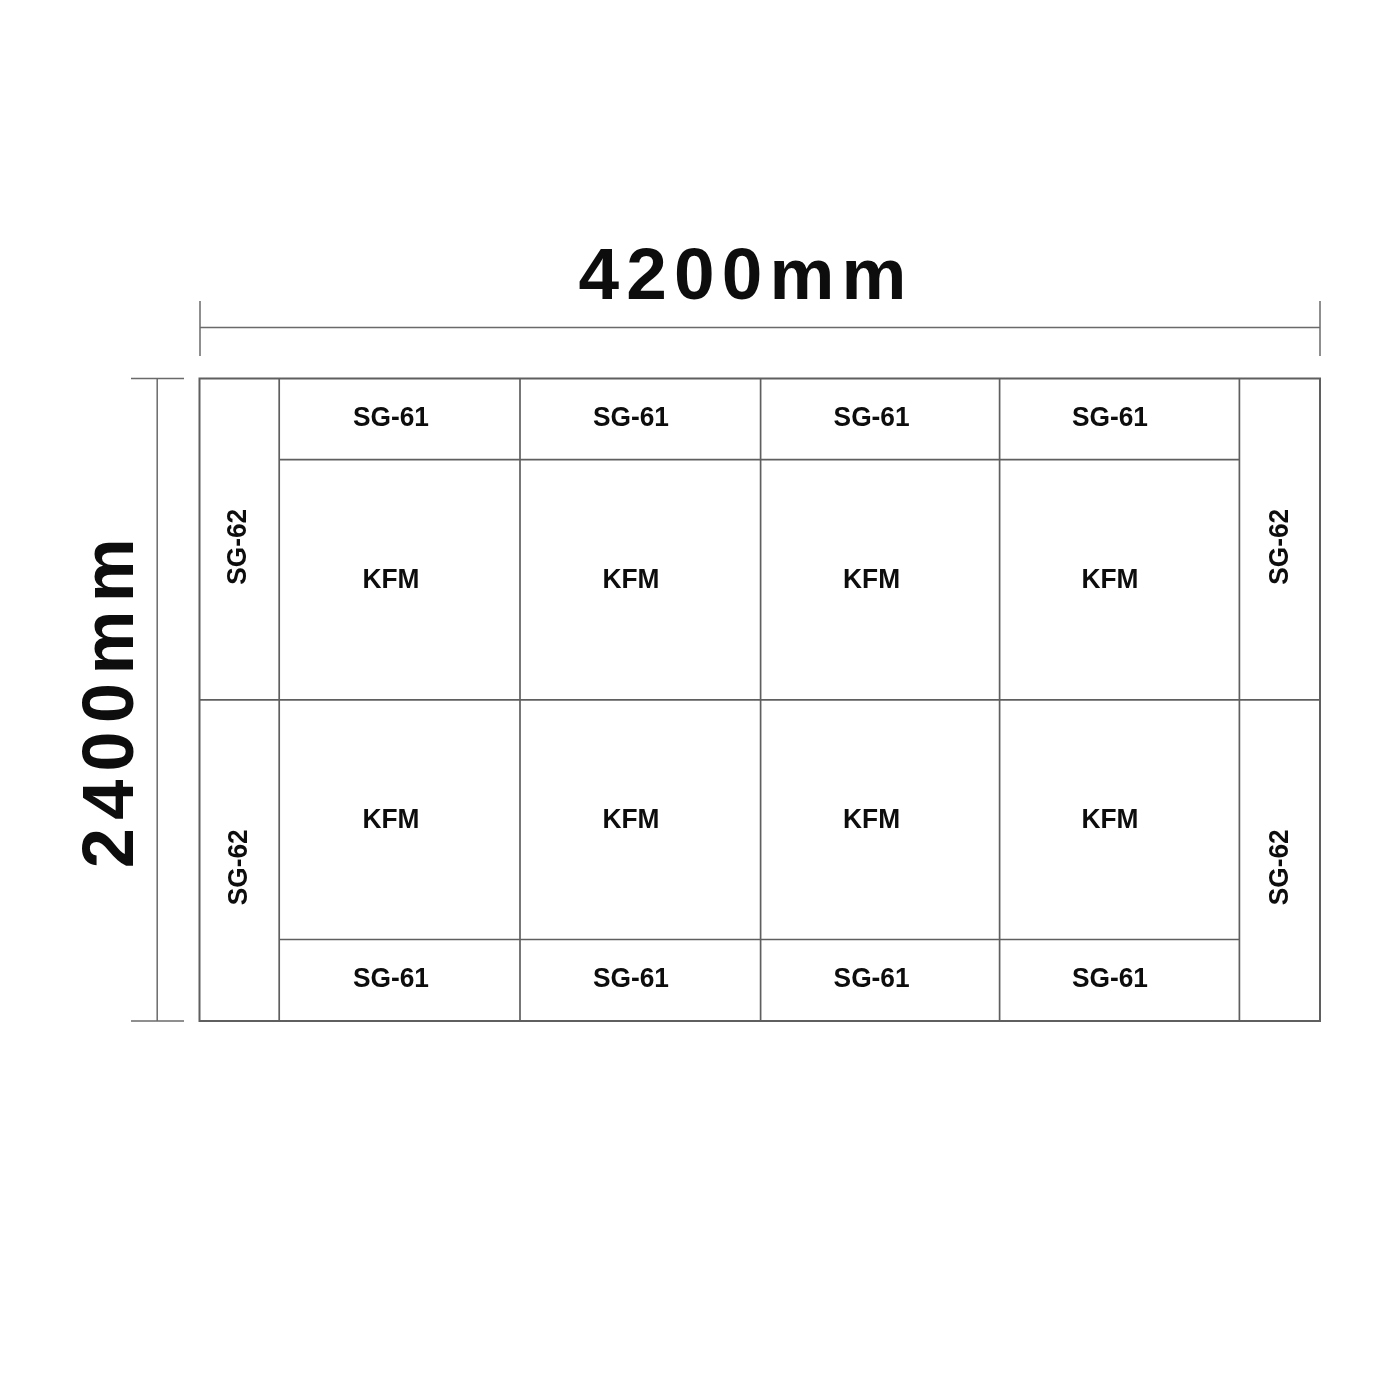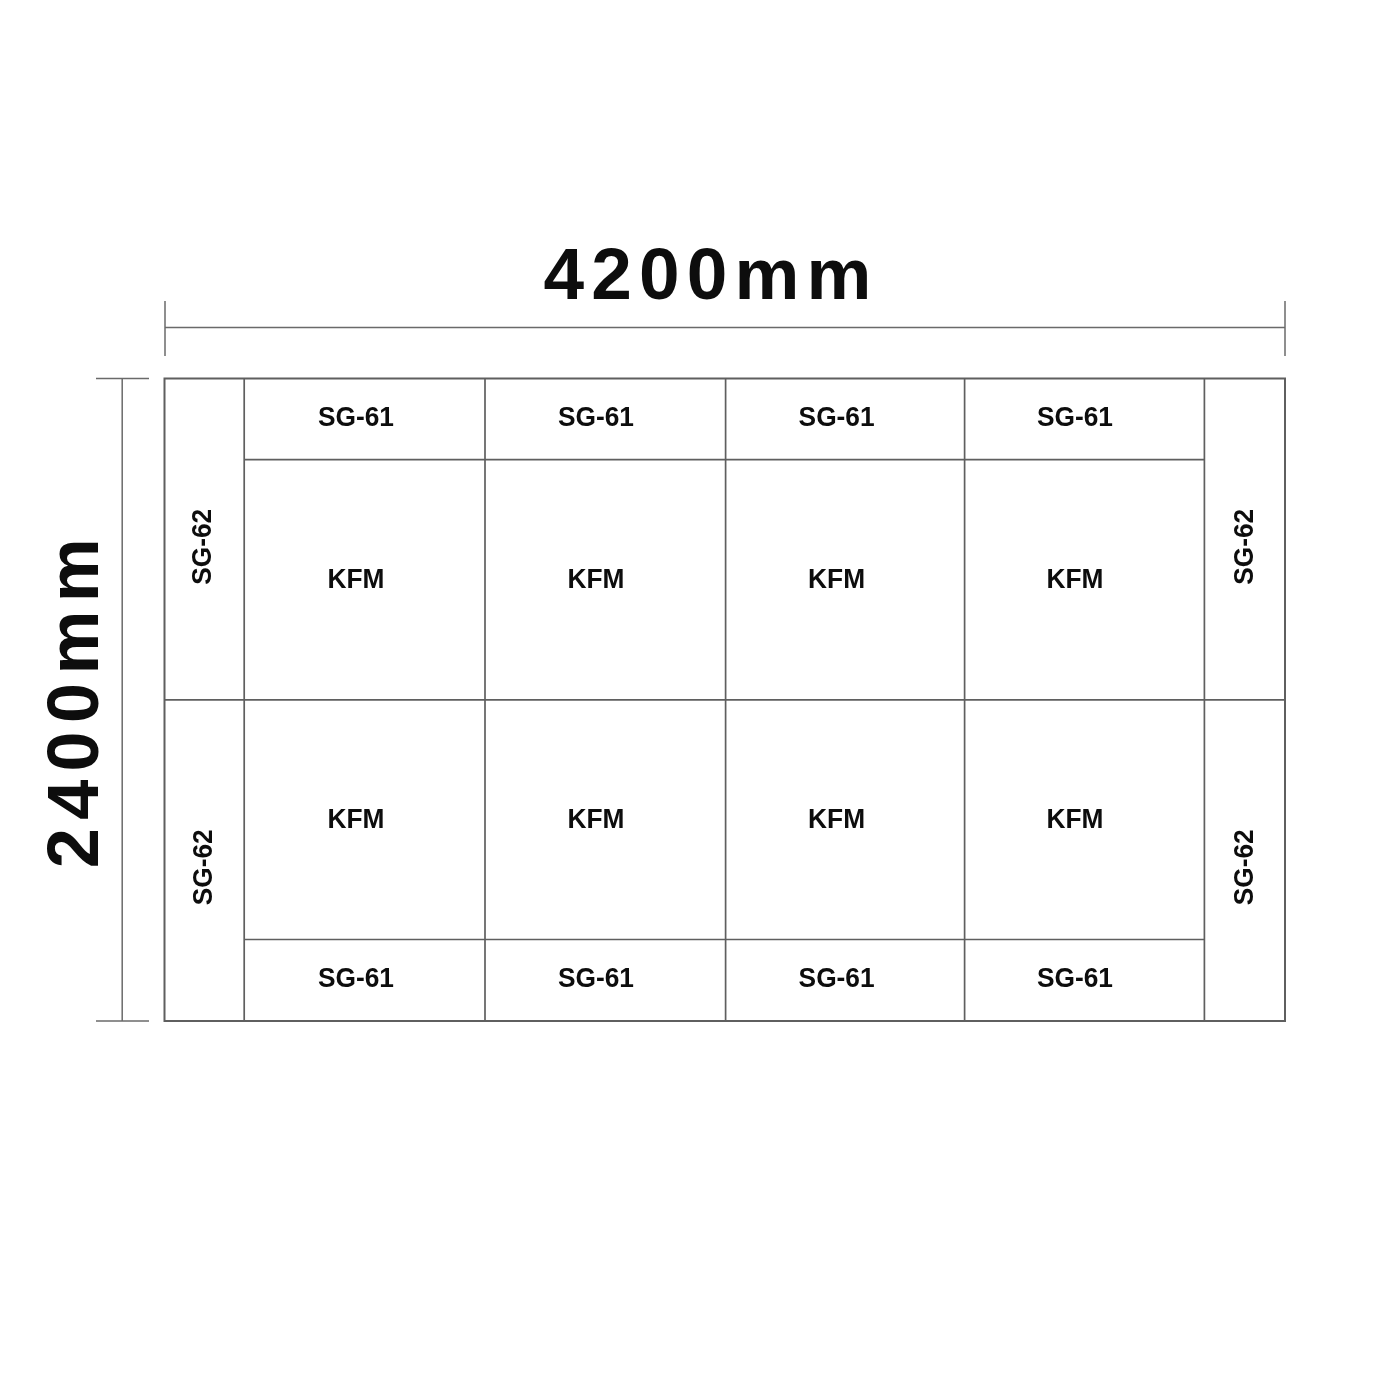--- a/index.html
+++ b/index.html
@@ -1,16 +1,16 @@
 <!DOCTYPE html>
 <html><head>
 <meta charset="utf-8">
 <style>
   html,body{margin:0;padding:0;background:#ffffff;}
-  .wrap{width:1276px;height:1400px;position:relative;background:#ffffff;}
+  .wrap{width:1276px;height:1400px;position:relative;background:#ffffff;padding-left:35px;}
   text{font-family:"Liberation Sans",sans-serif;font-weight:bold;fill:#0d0d0d;}
 </style>
 </head>
 <body>
 <div class="wrap">
 <svg width="1400" height="1400" viewBox="0 0 1400 1400" xmlns="http://www.w3.org/2000/svg">
 
   <rect x="0" y="0" width="1400" height="1400" fill="#ffffff"></rect>
 
   <g stroke="#6a6a6a" stroke-width="1.5">

